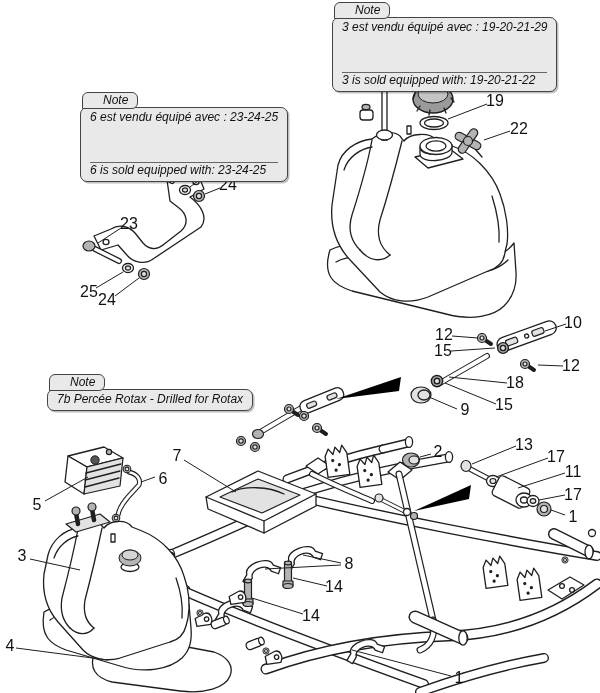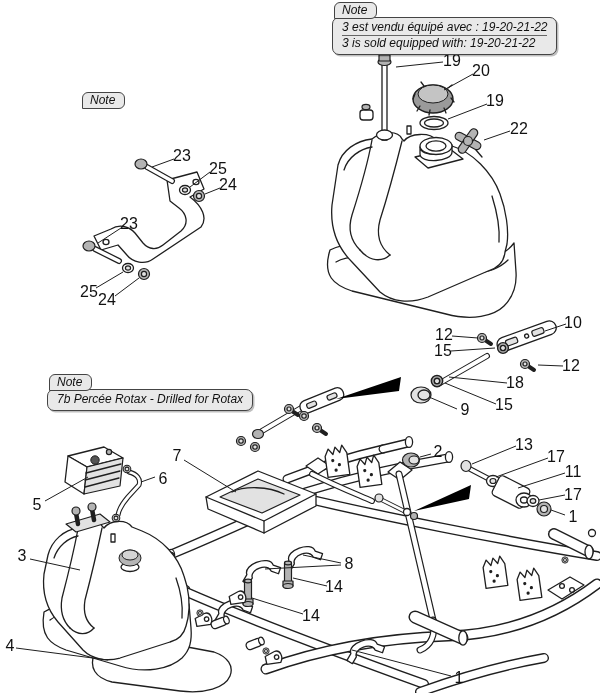--- a/index.html
+++ b/index.html
@@ -5,27 +5,27 @@
   html,body{margin:0;padding:0;background:#fff;}
   .stage{position:relative;width:600px;height:693px;background:#fff;overflow:hidden;
          font-family:"Liberation Sans",sans-serif;}
   .stage svg{position:absolute;left:0;top:0;}
   
   .co{position:absolute;transform:translate(-50%,-50%);font-size:16px;color:#111;
       white-space:nowrap;line-height:1;}
   
   .note{position:absolute;font-style:italic;font-size:12px;color:#111;}
   .note-tab{display:inline-block;background:#e9e9e9;border:1px solid #444;
-            border-radius:6px 6px 6px 0;padding:0 9px 1px 7px;position:relative;
+            border-radius:6px 6px 6px 0;padding:0 9px 1px 20px;position:relative;
             z-index:2;margin-left:2px;line-height:14px;}
   .note-body{background:#e9e9e9;border:1px solid #444;border-radius:7px;
              margin-top:-2px;padding:2px 9px 3px 9px;position:relative;z-index:1;
              box-shadow:1.5px 1.5px 0 rgba(0,0,0,.25);}
   .note-line{white-space:nowrap;line-height:15px;}
-  .note.divided .note-line + .note-line{border-top:1px solid #666;}
+  .note.divided .note-line + .note-line{border-top:1px solid #666;margin-top:37px;}
   
   .ln{stroke:#1f1f1f;fill:none;stroke-width:1.3;stroke-linecap:round;stroke-linejoin:round;}
   .fw{stroke:#1f1f1f;fill:#fff;stroke-width:1.3;stroke-linejoin:round;}
   .fg{stroke:#1f1f1f;fill:#b3b3b3;stroke-width:1.2;stroke-linejoin:round;}
   .fl{stroke:#1f1f1f;fill:#e2e2e2;stroke-width:1.2;stroke-linejoin:round;}
   .tube-o{stroke:#1f1f1f;fill:none;stroke-linecap:round;}
   .tube-i{stroke:#fff;fill:none;stroke-linecap:round;}
   .leader{stroke:#1f1f1f;stroke-width:1;fill:none;}
   .arrow{fill:#000;stroke:none;}
 </style>
@@ -356,27 +356,31 @@
     <path d="M327,586 L293,578"></path>
     <path d="M303,614 L252,598"></path>
     <path d="M16,648 L108,660"></path>
     <path d="M451,676 L352,650"></path>
   </g>
 </svg>
 
 <div class="note divided" style="left:332px;top:2px;">
   <div class="note-tab">Note</div>
   <div class="note-body">
-    <div class="note-line">3 est vendu équipé avec : 19-20-21-22</div>
+    <div class="note-line">3 est vendu équipé avec : 19-20-21-29</div>
     <div class="note-line">3 is sold equipped with: 19-20-21-22</div>
   </div>
 </div>
 
 <div class="note divided" style="left:80px;top:92px;">
   <div class="note-tab">Note</div>
+  <div class="note-body">
+    <div class="note-line">6 est vendu équipé avec : 23-24-25</div>
+    <div class="note-line">6 is sold equipped with: 23-24-25</div>
+  </div>
 </div>
 
 <div class="note" style="left:47px;top:374px;">
   <div class="note-tab">Note</div>
   <div class="note-body">
     <div class="note-line">7b Percée Rotax - Drilled for Rotax</div>
   </div>
 </div>
 
 <span class="co" style="left:452px;top:61px">19</span>

